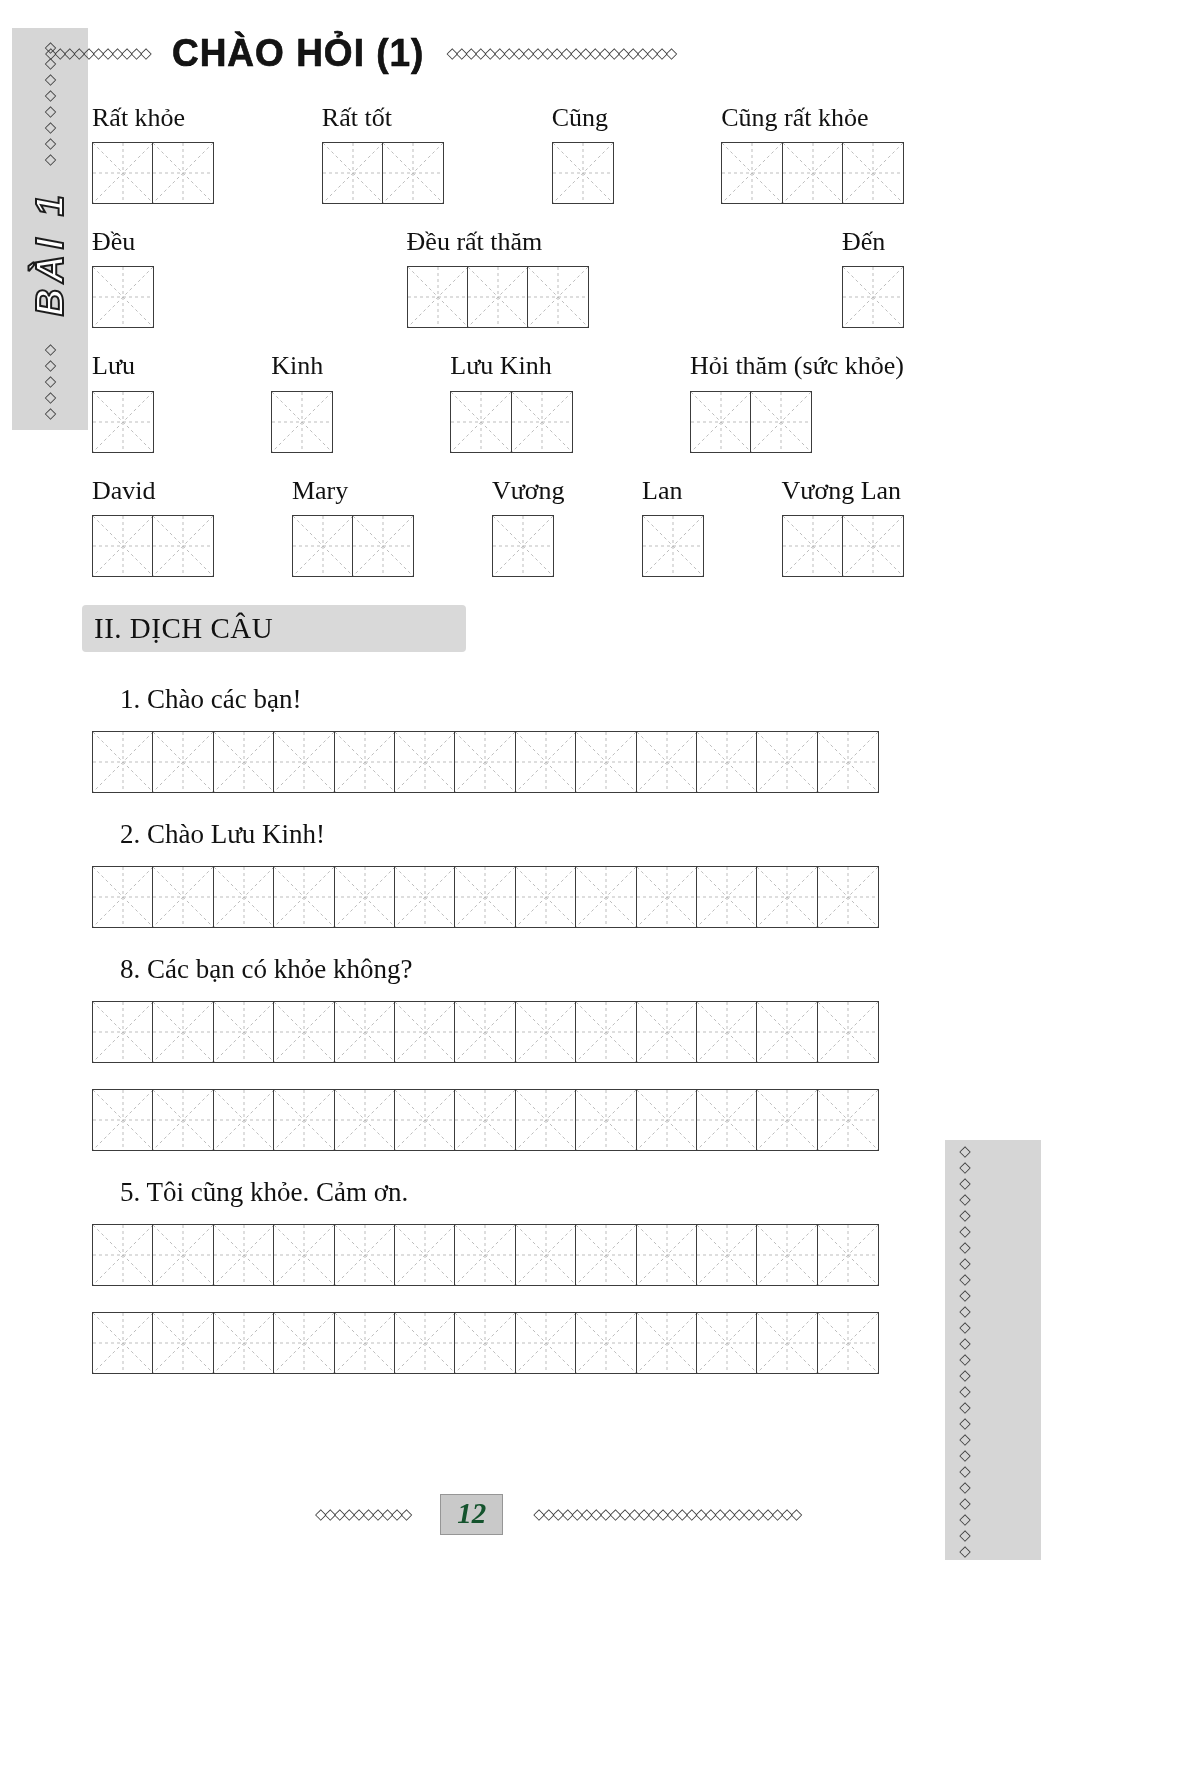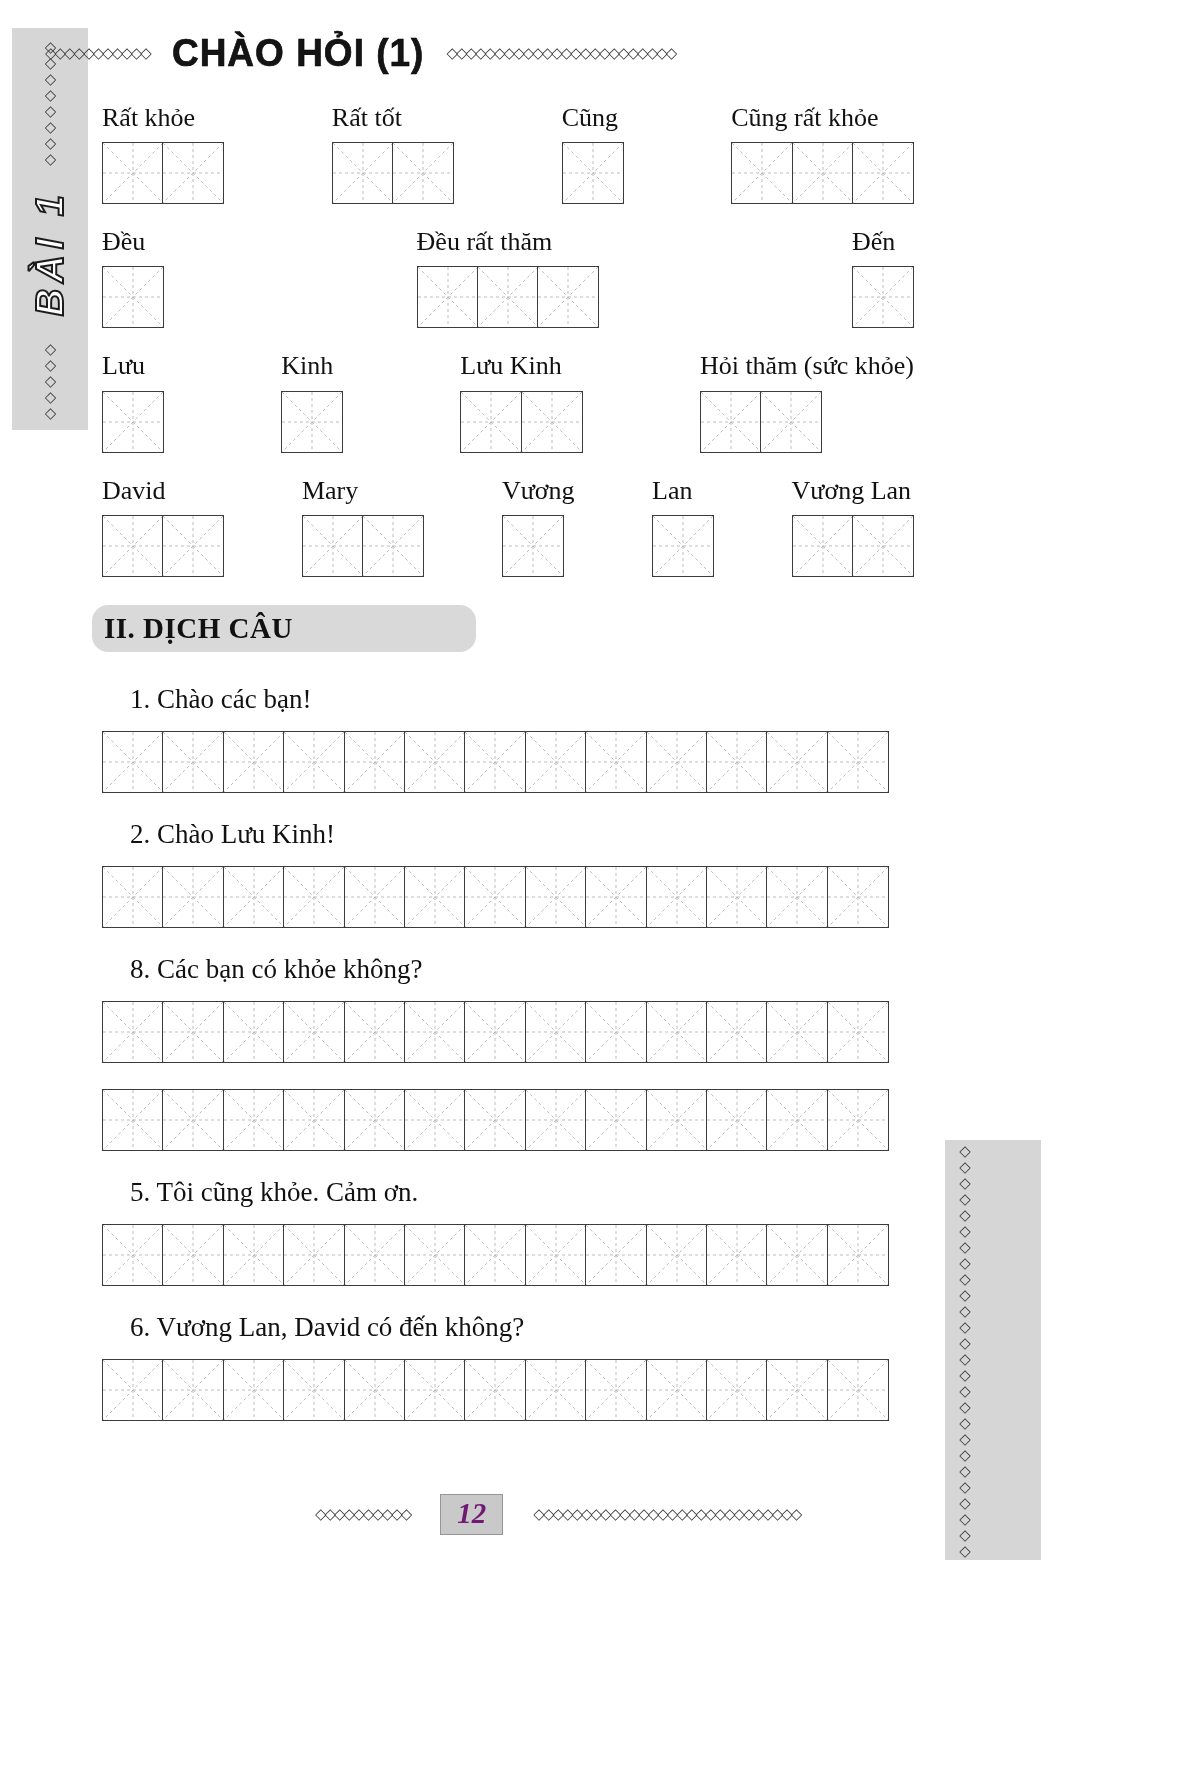--- a/index.html
+++ b/index.html
@@ -31,48 +31,48 @@
     font-family:"Liberation Sans",sans-serif;font-weight:bold;font-style:italic;
     font-size:38px;color:#ffffff;-webkit-text-stroke:2px #1c1c1c;letter-spacing:6px;
   }
   
   .right-tab{
     position:absolute;left:945px;top:1140px;width:96px;height:420px;background:#d6d6d6;
     display:flex;align-items:center;justify-content:flex-start;
     padding-left:12px;box-sizing:border-box;
   }
   
-  .main{position:absolute;left:102px;top:102px;width:812px;}
+  .main{position:absolute;left:92px;top:102px;width:812px;}
   .vocab-row{display:flex;justify-content:space-between;margin-bottom:22px;}
   .vocab-group{display:flex;flex-direction:column;}
   .vocab-label{font-size:26px;line-height:1.2;margin-bottom:9px;white-space:nowrap;}
   .box-row{display:flex;}
   .pbox{
     width:62px;height:62px;border:1.6px solid #3c3c3c;box-sizing:border-box;
     background:#fff;flex:0 0 auto;
   }
   .pbox + .pbox{margin-left:-1.6px;}
   .pbox svg{width:100%;height:100%;display:block;}
   .pbox line{stroke:#bdbdbd;stroke-width:1;stroke-dasharray:3 3;}
   .section-header{
-    display:block;background:#d9d9d9;border-radius:16px;
+    display:block;background:#d9d9d9;border-radius:4px;
     width:360px;padding:7px 12px;margin:28px 0 32px -10px;
-    font-weight:bold;font-size:29px;letter-spacing:0.5px;
+    font-weight:normal;font-size:29px;letter-spacing:0.5px;
   }
   .sentence-text{font-size:27px;margin:0 0 16px 28px;white-space:nowrap;}
   .sentence-block .box-row{margin-bottom:26px;}
   
   .footer{
     position:absolute;top:1494px;left:0;width:1200px;
     display:flex;align-items:center;justify-content:flex-start;
     padding-left:315px;box-sizing:border-box;gap:30px;
   }
   .page-number-box{
     background:#c9c9c9;border:1px solid #969696;padding:1px 16px 3px;
-    font-weight:bold;font-style:italic;font-size:29px;color:#701a75;line-height:1.2;
+    font-weight:bold;font-style:italic;font-size:29px;color:#14532d;line-height:1.2;
   }
 </style>
 </head>
 <body>
 
 <div>
 
   <div class="left-tab">
     <span class="chain vertical">◇◇◇◇◇◇◇◇</span>
     <span class="lesson-label">BÀI 1</span>
@@ -934,21 +934,20 @@
               <svg viewBox="0 0 60 60" preserveAspectRatio="none">
                 <line x1="0" y1="0" x2="60" y2="60"></line>
                 <line x1="60" y1="0" x2="0" y2="60"></line>
                 <line x1="30" y1="0" x2="30" y2="60"></line>
                 <line x1="0" y1="30" x2="60" y2="30"></line>
               </svg>
             </div>
           </div>
         </div>
         <div class="sentence-block">
-          <div class="sentence-text">6. Vương Lan, David có đến không?</div>
           <div class="box-row">
             <div class="pbox">
               <svg viewBox="0 0 60 60" preserveAspectRatio="none">
                 <line x1="0" y1="0" x2="60" y2="60"></line>
                 <line x1="60" y1="0" x2="0" y2="60"></line>
                 <line x1="30" y1="0" x2="30" y2="60"></line>
                 <line x1="0" y1="30" x2="60" y2="30"></line>
               </svg>
             </div>
             <div class="pbox">

